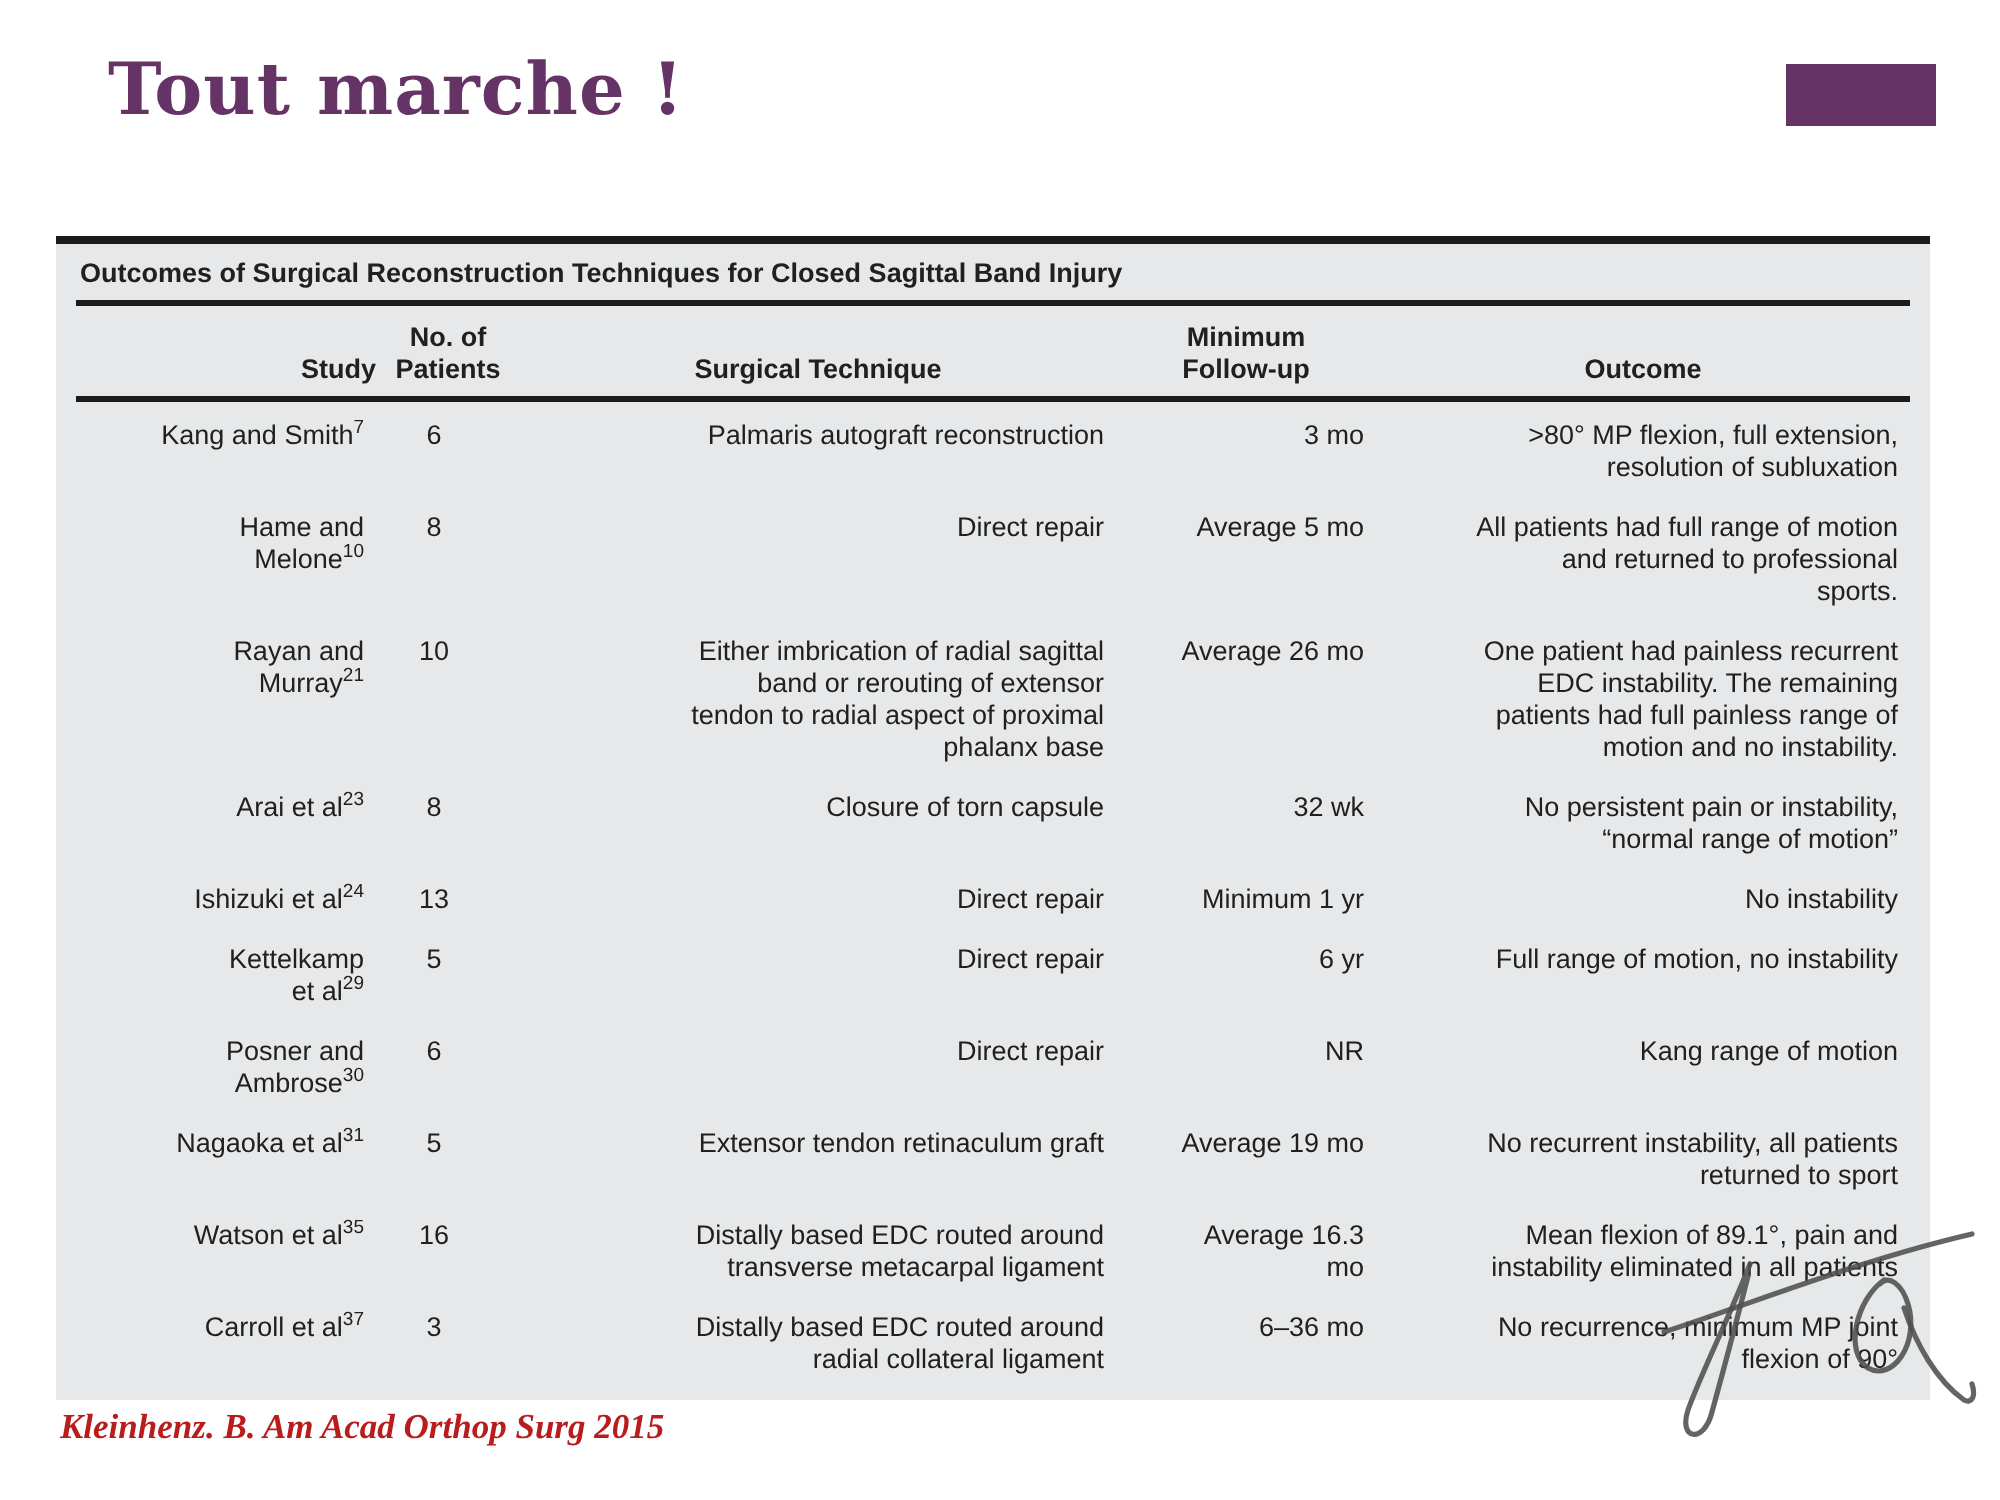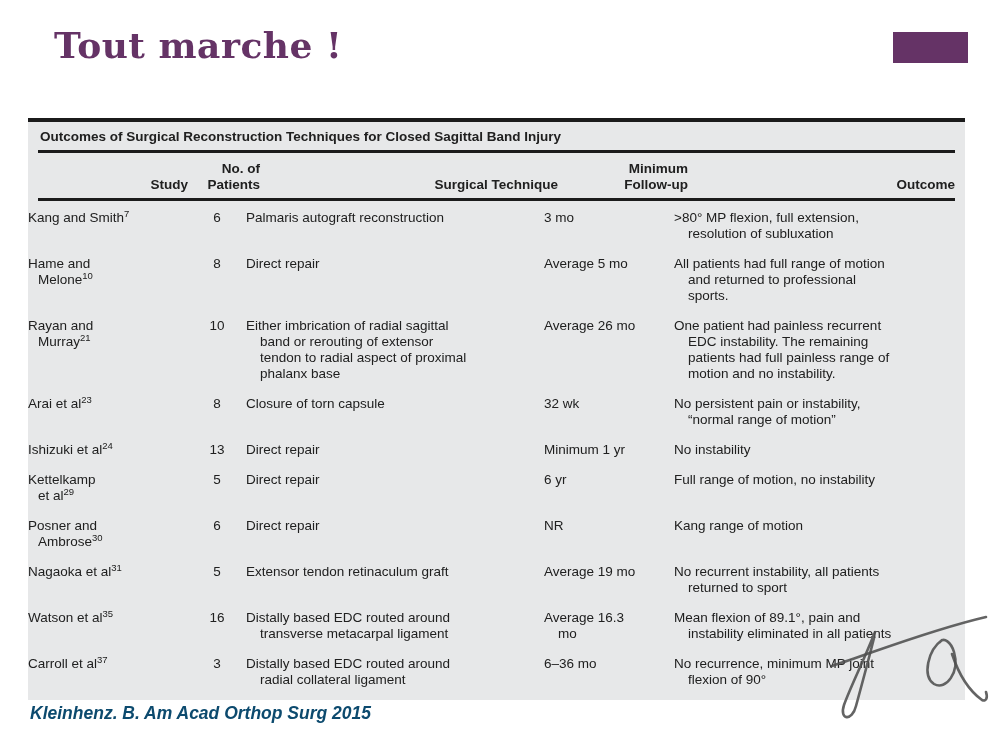--- a/index.html
+++ b/index.html
@@ -23,37 +23,37 @@
   }
   .table-title {
     font-size:13.5px; font-weight:bold; line-height:16px;
     padding:7px 0 5px 2px; border-bottom:3px solid #1b1b1b;
   }
   table.data {
     width:100%; border-collapse:collapse; table-layout:fixed;
     font-size:13.5px; line-height:16px; color:#202020;
   }
   table.data th {
-    font-weight:bold; vertical-align:bottom; text-align:right;
+    font-weight:bold; vertical-align:bottom; text-align:center;
     padding:8px 0 5px 0; border-bottom:3px solid #1b1b1b;
     white-space:pre-line;
   }
   table.data th.col-study { text-align:right; padding-left:2px; }
   table.data td {
-    vertical-align:top; text-align:left;
+    vertical-align:top; text-align:right;
     padding:9px 6px 5px 0; white-space:pre-line;
   }
   table.data td.cell-patients { text-align:center; padding-right:14px; }
   .hang { padding-left:14px; text-indent:-14px; }
   td.cell-study { padding-left:12px; text-indent:-10px; }
   sup { font-size:9.5px; line-height:0; }
   .citation {
     position:absolute; left:30px; top:703px;
-    font-family:Liberation Sans, sans-serif; font-style:italic; font-weight:700;
-    font-size:17.5px; color:#0c4a6e;
+    font-family:Liberation Serif, serif; font-style:italic; font-weight:700;
+    font-size:17.5px; color:#b91c1c;
   }
   .signature {
     position:absolute; left:820px; top:600px; width:180px; height:125px;
     pointer-events:none;
   }
   .signature path {
     fill:none; stroke:#4f4f4f; stroke-width:2.6; stroke-linecap:round;
     opacity:0.88;
   }
 </style>

